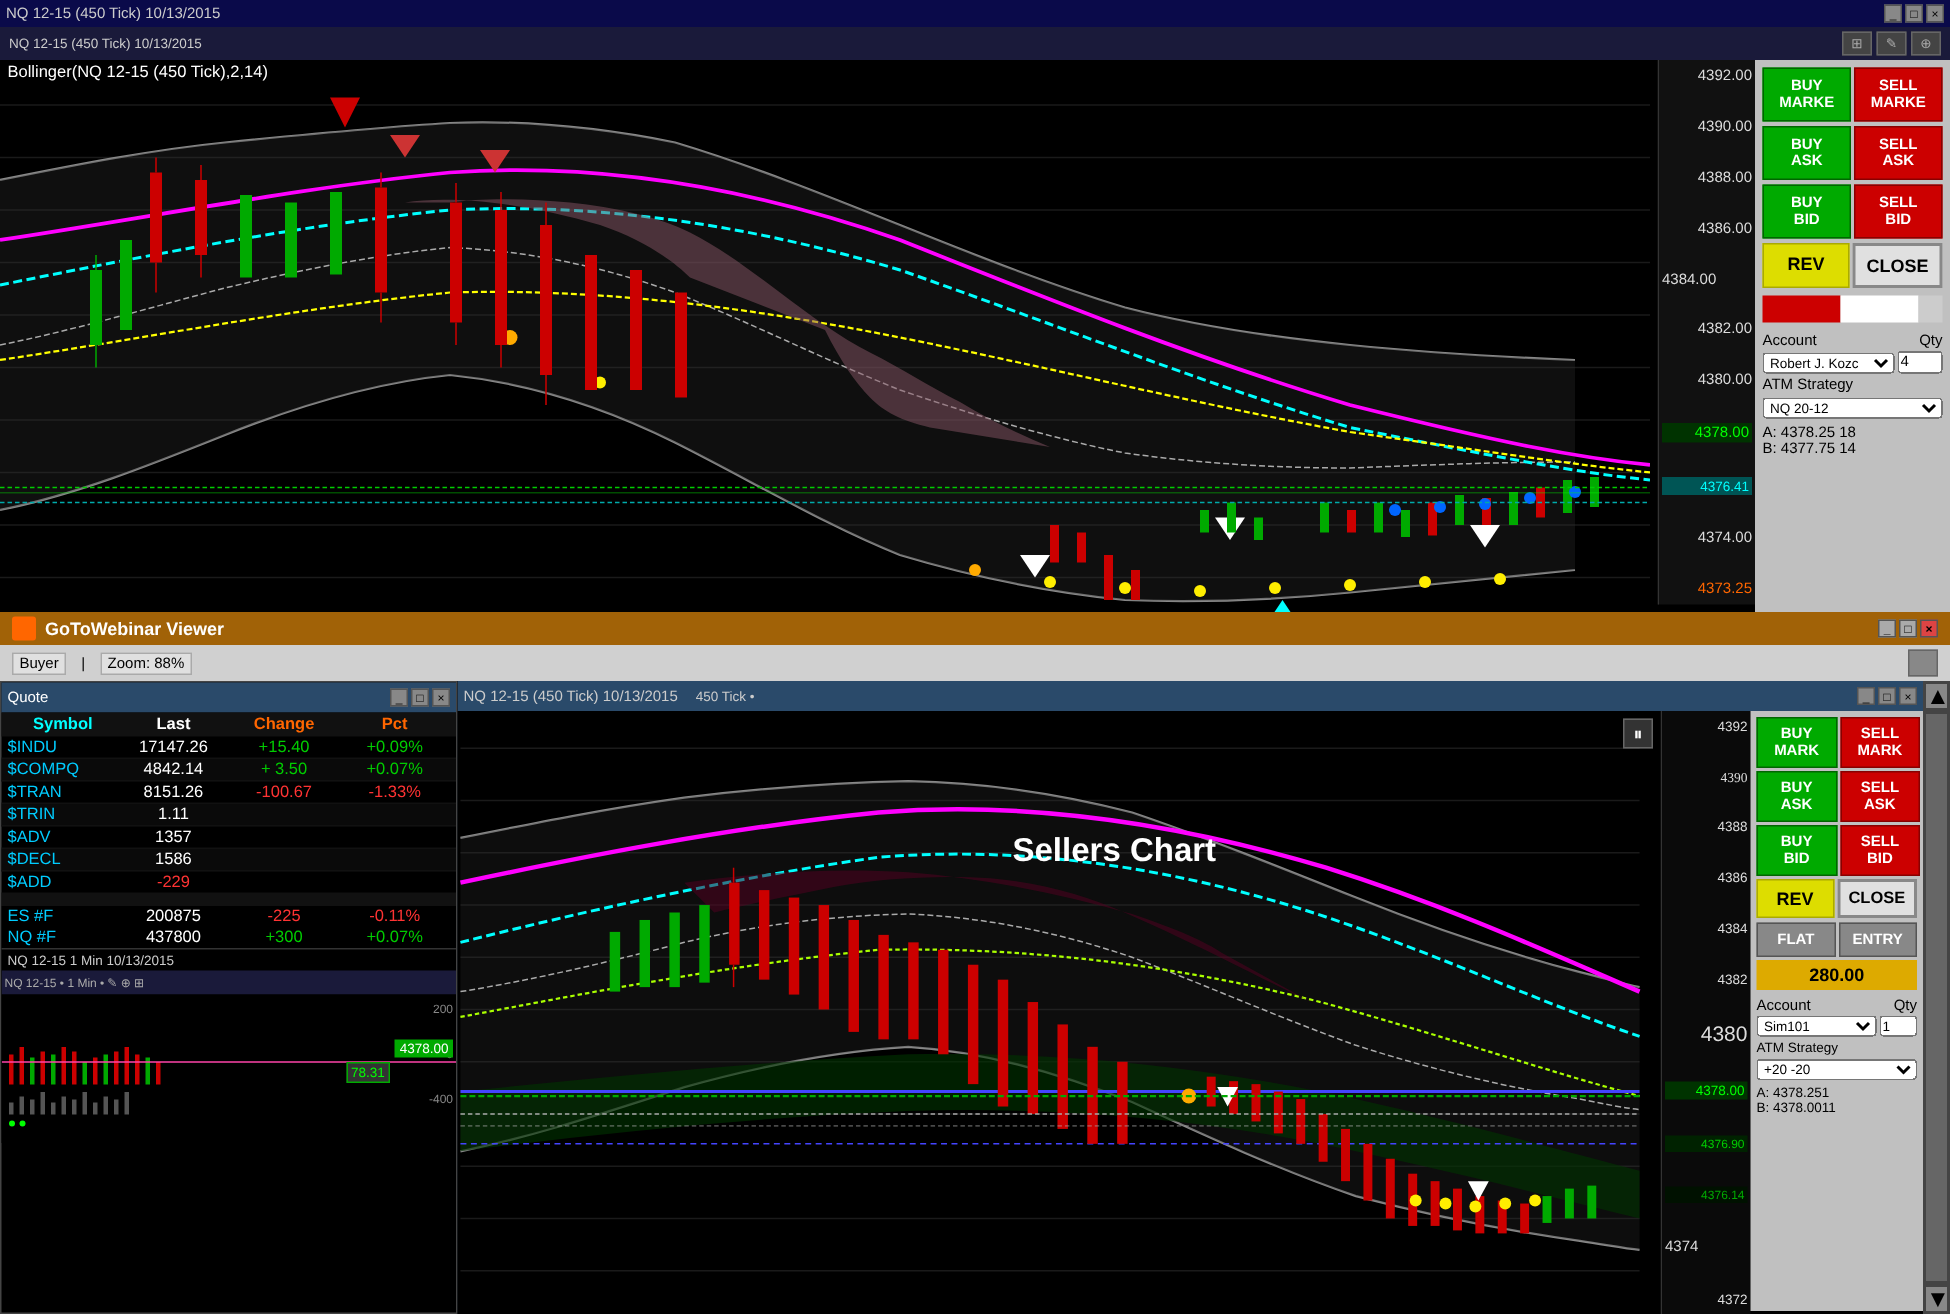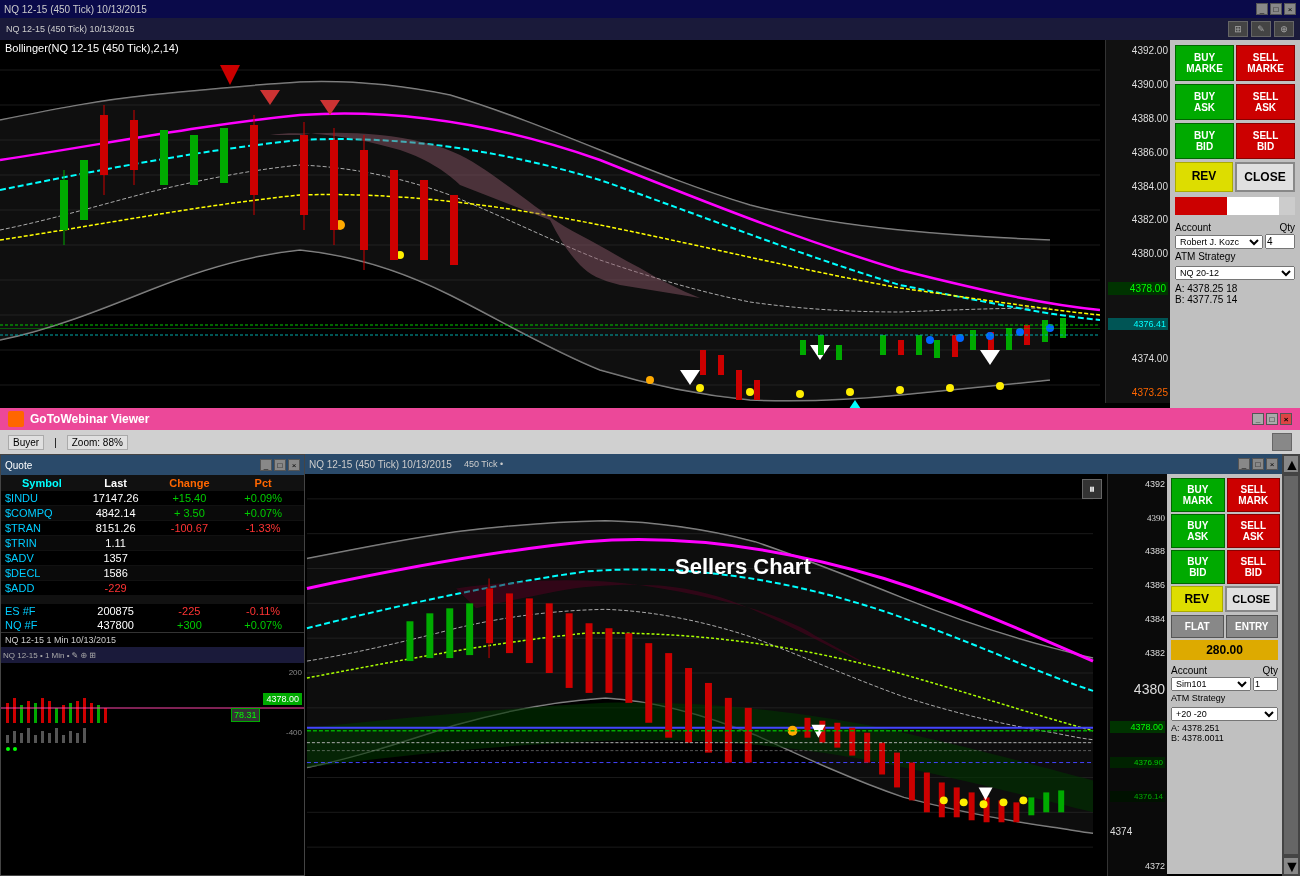--- a/index.html
+++ b/index.html
@@ -135,21 +135,21 @@
     #bottom-section {
       position: relative;
       width: 1300px;
       height: 468px;
       background: #5a7a9a;
       overflow: hidden;
     }
 
     #goto-titlebar {
       height: 22px;
-      background: #ec4899;
+      background: #a16207;
       display: flex;
       align-items: center;
       padding: 0 8px;
       font-size: 12px;
       color: #fff;
       font-weight: bold;
     }
     .goto-title-icon {
       width: 16px;
       height: 16px;
@@ -532,21 +532,21 @@
 
         <rect x="0" y="288" width="1100" height="1" fill="#00ff00" fill-opacity="0.3"></rect>
       </svg>
     </div>
 
     <div style="width:65px; background:#111; display:flex; flex-direction:column; justify-content:space-between; padding:5px 2px; border-left:1px solid #333;">
       <div style="font-size:10px; color:#ddd; text-align:right;">4392.00</div>
       <div style="font-size:10px; color:#ddd; text-align:right;">4390.00</div>
       <div style="font-size:10px; color:#ddd; text-align:right;">4388.00</div>
       <div style="font-size:10px; color:#ddd; text-align:right;">4386.00</div>
-      <div style="font-size:10px; color:#ddd; text-align:right;">4384.00</div>
+      <div style="font-size:10px; color:#ddd; ">4384.00</div>
       <div style="font-size:10px; color:#ddd; text-align:right;">4382.00</div>
       <div style="font-size:10px; color:#ddd; text-align:right;">4380.00</div>
       <div style="background:#003300; color:#00ff00; font-size:10px; text-align:right; padding:1px 2px;">4378.00</div>
       <div style="background:#005555; color:#00ffff; font-size:9px; text-align:right; padding:1px 2px;">4376.41</div>
       <div style="font-size:10px; color:#ddd; text-align:right;">4374.00</div>
       <div style="font-size:10px; color:#ff6600; text-align:right;">4373.25</div>
     </div>
 
     <div id="top-right-panel">
       <div class="btn-row">

